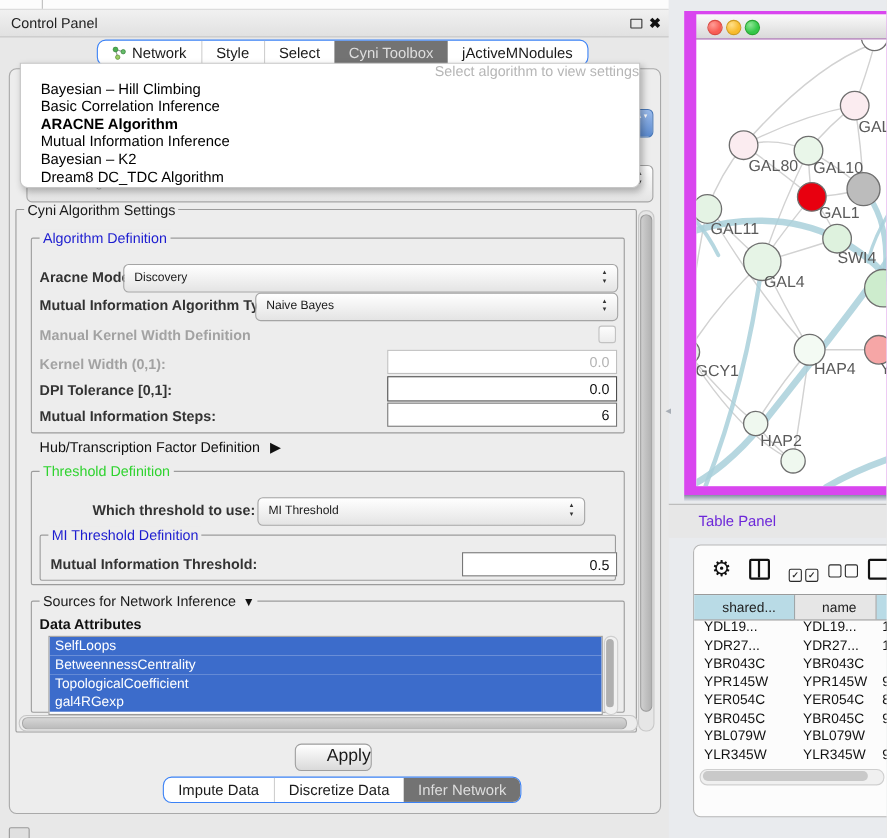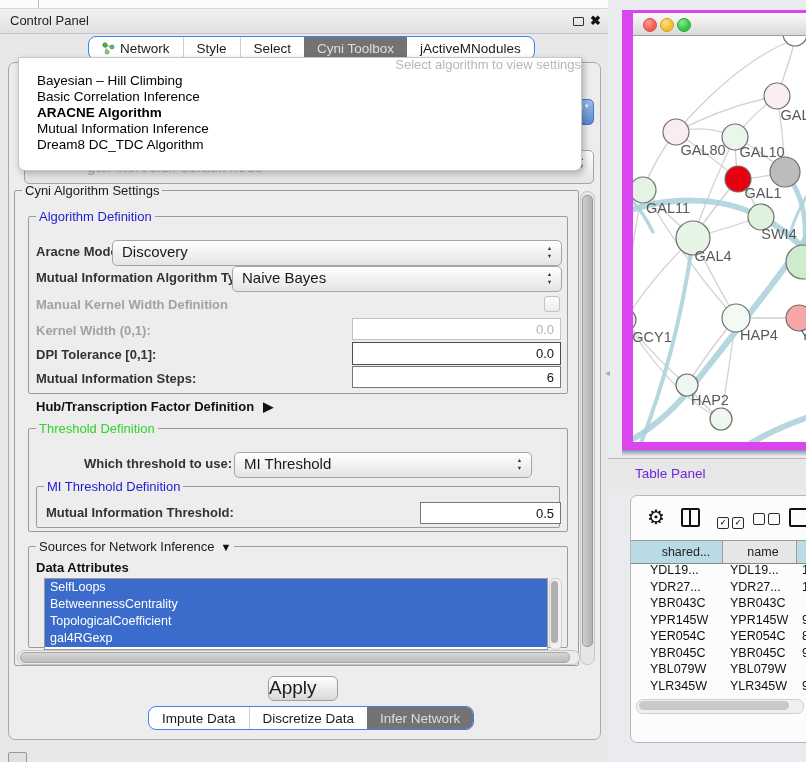--- a/index.html
+++ b/index.html
@@ -27,21 +27,21 @@
   .net-ico{display:inline-block;width:13px;height:13px;margin-right:5px}
 
   #cp-body{left:8px;top:62px;width:591px;height:676px;background:#ededed;
            border:1px solid #a9a9a9;border-radius:7px}
 
   
   #ghost-stepper{left:574px;top:99px;width:18px;height:24px;border-radius:5px;
                  background:linear-gradient(#9cbcec,#5b8ace);border:1px solid #4878b8;z-index:1}
   #ghost-stepper::before{content:"▲▼";display:block;text-align:center;font-size:5.5px;line-height:11px;color:#fff;margin-top:1px}
   .combo{background:linear-gradient(#ffffff,#e4e4e4);border:1px solid #a5a5a5;border-radius:5px;line-height:22px}
-  .combo .val{position:absolute;left:9px;top:0;font-size:15px;color:#1a1a1a;white-space:nowrap}
+  .combo .val{position:absolute;left:9px;top:0;font-size:11px;color:#1a1a1a;white-space:nowrap}
   .combo .spin{position:absolute;right:7px;top:3px;width:9px;text-align:center;font-size:5.5px;line-height:8px;color:#333}
   .combo .spin::before{content:"▲";display:block}
   .combo .spin::after{content:"▼";display:block}
   #combo-ghost2{left:24px;top:150px;width:568px;height:32px;line-height:32px;z-index:1}
   #combo-ghost2 .val{color:#b2b2b2;left:62px}
 
   
   #algo-popup{left:18px;top:57px;width:562px;height:112px;background:#fff;border:1px solid #c6c6c6;
               border-radius:0 0 7px 7px;box-shadow:2px 3px 7px rgba(0,0,0,.28);z-index:5}
   #popup-ph{height:15px;text-align:right;color:#b6b6b6;font-size:13px;line-height:14px}
@@ -61,41 +61,41 @@
 
   #algdef-box{left:28px;top:216px;width:538px;height:176px}
   .flabel{position:absolute;font-weight:bold;font-size:13px;color:#333;white-space:nowrap}
   .flabel.dis{color:#a2a2a2}
   .tinput{position:absolute;background:#fff;border:1px solid #777;font-size:13px;text-align:right;
           padding:0 6px 0 0;font-family:"Liberation Sans",sans-serif;color:#111;box-sizing:border-box}
   .tinput.dis{border-color:#c0c0c0;color:#b4b4b4}
   #chk-manual{left:544px;top:296px;width:14px;height:14px;border:1px solid #c2c2c2;border-radius:3px;
               background:linear-gradient(#fdfdfd,#ececec)}
 
-  #hub-line{left:36px;top:399px;font-weight:bold;font-size:13px;color:#111}
+  #hub-line{left:36px;top:399px;font-weight:normal;font-size:13px;color:#111}
   .arrow-r{display:inline-block;margin-left:9px;font-size:13px;color:#111}
   .arrow-r::before{content:"▶"}
   .arrow-d{display:inline-block;margin-left:6px;font-size:11px;color:#111}
   .arrow-d::before{content:"▼"}
 
   #thr-box{left:28px;top:428px;width:538px;height:102px}
   #mithr-box{left:36px;top:486px;width:522px;height:40px}
   #src-box{left:28px;top:546px;width:538px;height:100px}
 
   #attr-wrap{left:44px;top:578px;width:502px;height:70px;border:1px solid #9b9b9b;background:#fff;overflow:hidden}
   .attr-item{height:17px;line-height:17px;background:#3c6ccb;color:#fff;font-size:12.5px;padding-left:5px;white-space:nowrap}
   #attr-scroll{left:549px;top:578px;width:11px;height:70px;background:#f1f1f1;border:1px solid #cfcfcf;border-radius:6px}
   #attr-scroll .thumb{position:absolute;left:1px;top:2px;width:7px;height:62px;background:#b0b0b0;border-radius:4px}
 
   #h-scroll{left:17px;top:650px;width:561px;height:13px;background:#ececec;border:1px solid #c6c6c6;border-radius:7px}
   #h-scroll .thumb{position:absolute;left:2px;top:1px;width:548px;height:9px;border:1px solid #a8a8a8;
                    background:linear-gradient(#d6d6d6,#bcbcbc);border-radius:5px}
 
   #apply-btn{left:268px;top:676px;width:68px;height:23px;border:1px solid #9f9f9f;border-radius:6px;
-             background:linear-gradient(#ffffff,#d9d9d9);text-align:left;line-height:22px;font-size:19px}
+             background:linear-gradient(#ffffff,#d9d9d9);text-align:right;line-height:22px;font-size:16px}
   #bottom-tabs{left:148px;top:706px}
   #mini-icon{left:8px;top:752px;width:17px;height:12px;border:1px solid #999;border-radius:2px;background:#e0e0e0}
 
   
   #right-bg{left:608px;top:0;width:198px;height:762px;background:#e9ebee}
   #splitter-arrow{left:605px;top:367px;font-size:10px;color:#a7adb5}
   #splitter-arrow::before{content:"◂"}
 
   #net-window{left:622px;top:10px;width:184px;height:440px;background:#d946ef}
   #net-titlebar{position:absolute;left:11px;top:3px;width:173px;height:22px;
@@ -125,21 +125,21 @@
   #cb-unchecked{position:absolute;left:122px;top:17px}
   #partial-icon{position:absolute;left:158px;top:12px;width:22px;height:15px;border:2px solid #111;border-radius:2px}
 
   #tp-header{position:absolute;left:0;top:44px;width:220px;height:22px;display:flex;border-top:1px solid #9a9a9a;border-bottom:1px solid #888}
   .hcell{height:22px;line-height:22px;text-align:center;font-size:12.5px;color:#222;
          border-right:1px solid #9a9a9a;background:#e6e6e6;box-sizing:border-box;white-space:nowrap;overflow:hidden}
   .hcell.hl{background:#b9dbe6}
   #tp-rows{position:absolute;left:0;top:66px;width:220px;height:134px;overflow:hidden}
   .trow{display:flex;height:16.5px;line-height:16.5px;font-size:12.5px;color:#111}
   .tcell{white-space:nowrap;overflow:hidden;box-sizing:border-box}
-  .c1{width:92px;padding-left:19px}
+  .c1{width:92px;padding-left:9px}
   .c2{width:74px;padding-left:7px}
   .c3{width:54px;padding-left:5px}
   #tp-hscroll{position:absolute;left:5px;top:203px;width:166px;height:13px;background:#f0f0f0;
               border:1px solid #cfcfcf;border-radius:7px}
   #tp-hscroll .thumb{position:absolute;left:2px;top:1px;width:150px;height:9px;background:#c9c9c9;border-radius:5px}
 </style>
 </head>
 <body>
 
 <div id="top-strip" class="abs">
@@ -186,20 +186,21 @@
   <span class="spin"></span>
 </div>
 
 <div id="algo-popup" class="abs">
   <div id="popup-ph">Select algorithm to view settings</div>
   <div id="popup-items">
       <div class="popup-item">Bayesian – Hill Climbing</div>
       <div class="popup-item">Basic Correlation Inference</div>
       <div class="popup-item sel">ARACNE Algorithm</div>
       <div class="popup-item">Mutual Information Inference</div>
+      <div class="popup-item">Bayesian – K2</div>
       <div class="popup-item">Dream8 DC_TDC Algorithm</div>
     </div>
 </div>
 
 <div id="settings-box" class="abs tborder">
   <span class="tb-title">Cyni Algorithm Settings</span>
 </div>
 <div id="v-scroll" class="abs">
     <div class="thumb"></div>
   </div>

